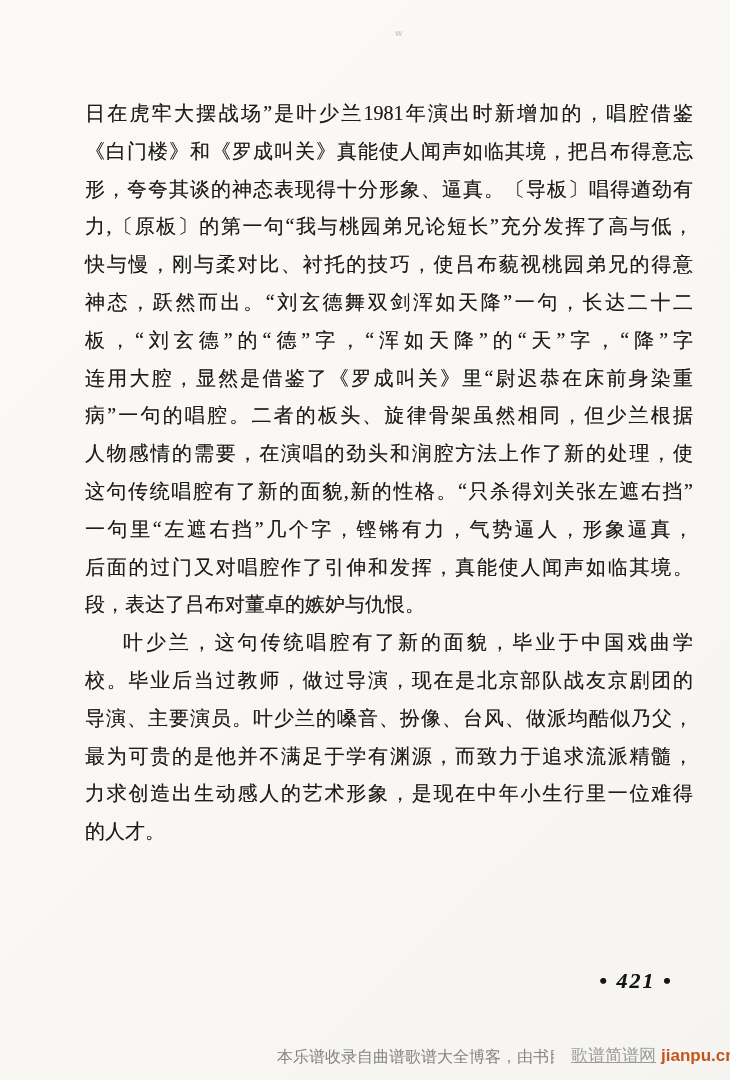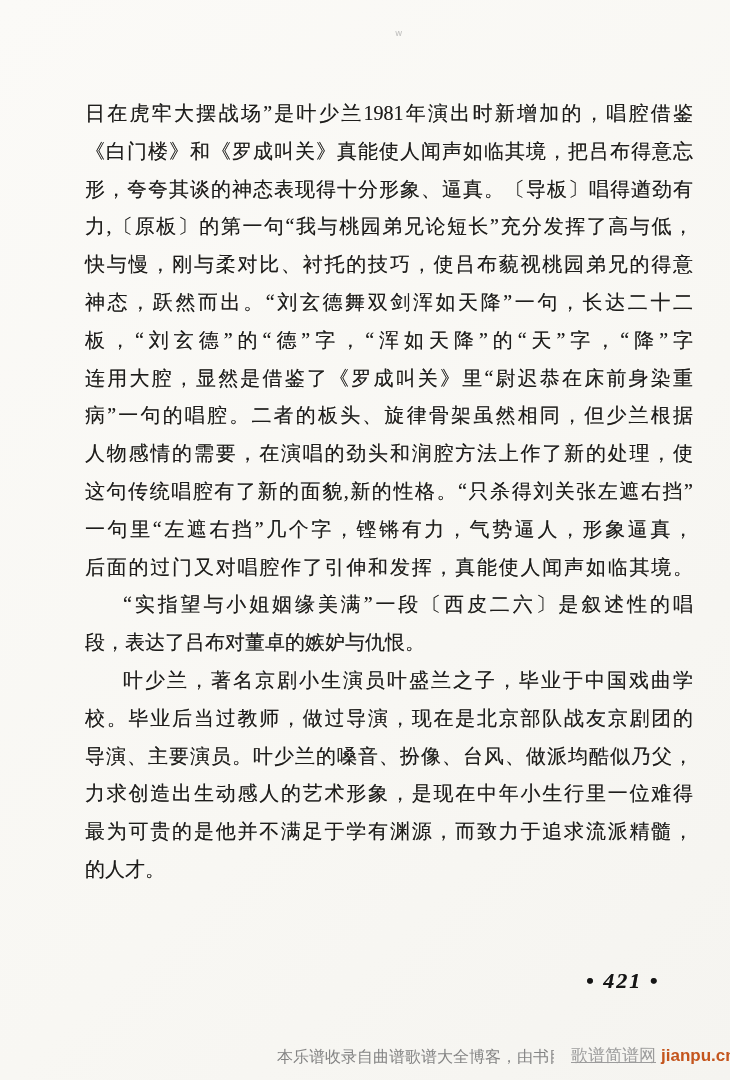--- a/index.html
+++ b/index.html
@@ -45,21 +45,21 @@
     text-indent: 38px;
   }
   .line.short {
     text-align-last: left;
   }
   .page-number {
     position: absolute;
     left: 586px;
     top: 968px;
     width: 100px;
-    text-align: left;
+    text-align: center;
     font-size: 22px;
     font-weight: bold;
     font-style: italic;
     letter-spacing: 2px;
     color: #151515;
     text-shadow: 0 0 0.5px rgba(0,0,0,0.6);
   }
   .wm-center {
     position: absolute;
     left: 277px;
@@ -107,27 +107,26 @@
       <div class="line">力,〔原板〕的第一句“我与桃园弟兄论短长”充分发挥了高与低，</div>
       <div class="line">快与慢，刚与柔对比、衬托的技巧，使吕布藐视桃园弟兄的得意</div>
       <div class="line">神态，跃然而出。“刘玄德舞双剑浑如天降”一句，长达二十二</div>
       <div class="line">板，“刘玄德”的“德”字，“浑如天降”的“天”字，“降”字</div>
       <div class="line">连用大腔，显然是借鉴了《罗成叫关》里“尉迟恭在床前身染重</div>
       <div class="line">病”一句的唱腔。二者的板头、旋律骨架虽然相同，但少兰根据</div>
       <div class="line">人物感情的需要，在演唱的劲头和润腔方法上作了新的处理，使</div>
       <div class="line">这句传统唱腔有了新的面貌,新的性格。“只杀得刘关张左遮右挡”</div>
       <div class="line">一句里“左遮右挡”几个字，铿锵有力，气势逼人，形象逼真，</div>
       <div class="line">后面的过门又对唱腔作了引伸和发挥，真能使人闻声如临其境。</div>
-      <div class="line indent">“实指望与小姐姻缘美满”一段〔西皮二六〕是叙述性的唱</div>
       <div class="line short">段，表达了吕布对董卓的嫉妒与仇恨。</div>
-      <div class="line indent">叶少兰，著名京剧小生演员叶盛兰之子，毕业于中国戏曲学</div>
+      <div class="line indent">叶少兰，这句传统唱腔有了新的面貌，毕业于中国戏曲学</div>
       <div class="line">校。毕业后当过教师，做过导演，现在是北京部队战友京剧团的</div>
       <div class="line">导演、主要演员。叶少兰的嗓音、扮像、台风、做派均酷似乃父，</div>
+      <div class="line">最为可贵的是他并不满足于学有渊源，而致力于追求流派精髓，</div>
       <div class="line">力求创造出生动感人的艺术形象，是现在中年小生行里一位难得</div>
-      <div class="line">最为可贵的是他并不满足于学有渊源，而致力于追求流派精髓，</div>
       <div class="line short">的人才。</div>
     </div>
 
   <div class="page-number">• 421 •</div>
 
   <div class="wm-center" style="color: rgb(132, 132, 132);"><span>本乐谱收录自曲谱歌谱大全博客，由书</span><span class="clip">目</span></div>
 
   <div class="wm-site">
     <span class="site-name">歌谱简谱网</span><span class="site-domain" style="color: rgb(196, 85, 29);">jianpu.cn</span>
   </div>

